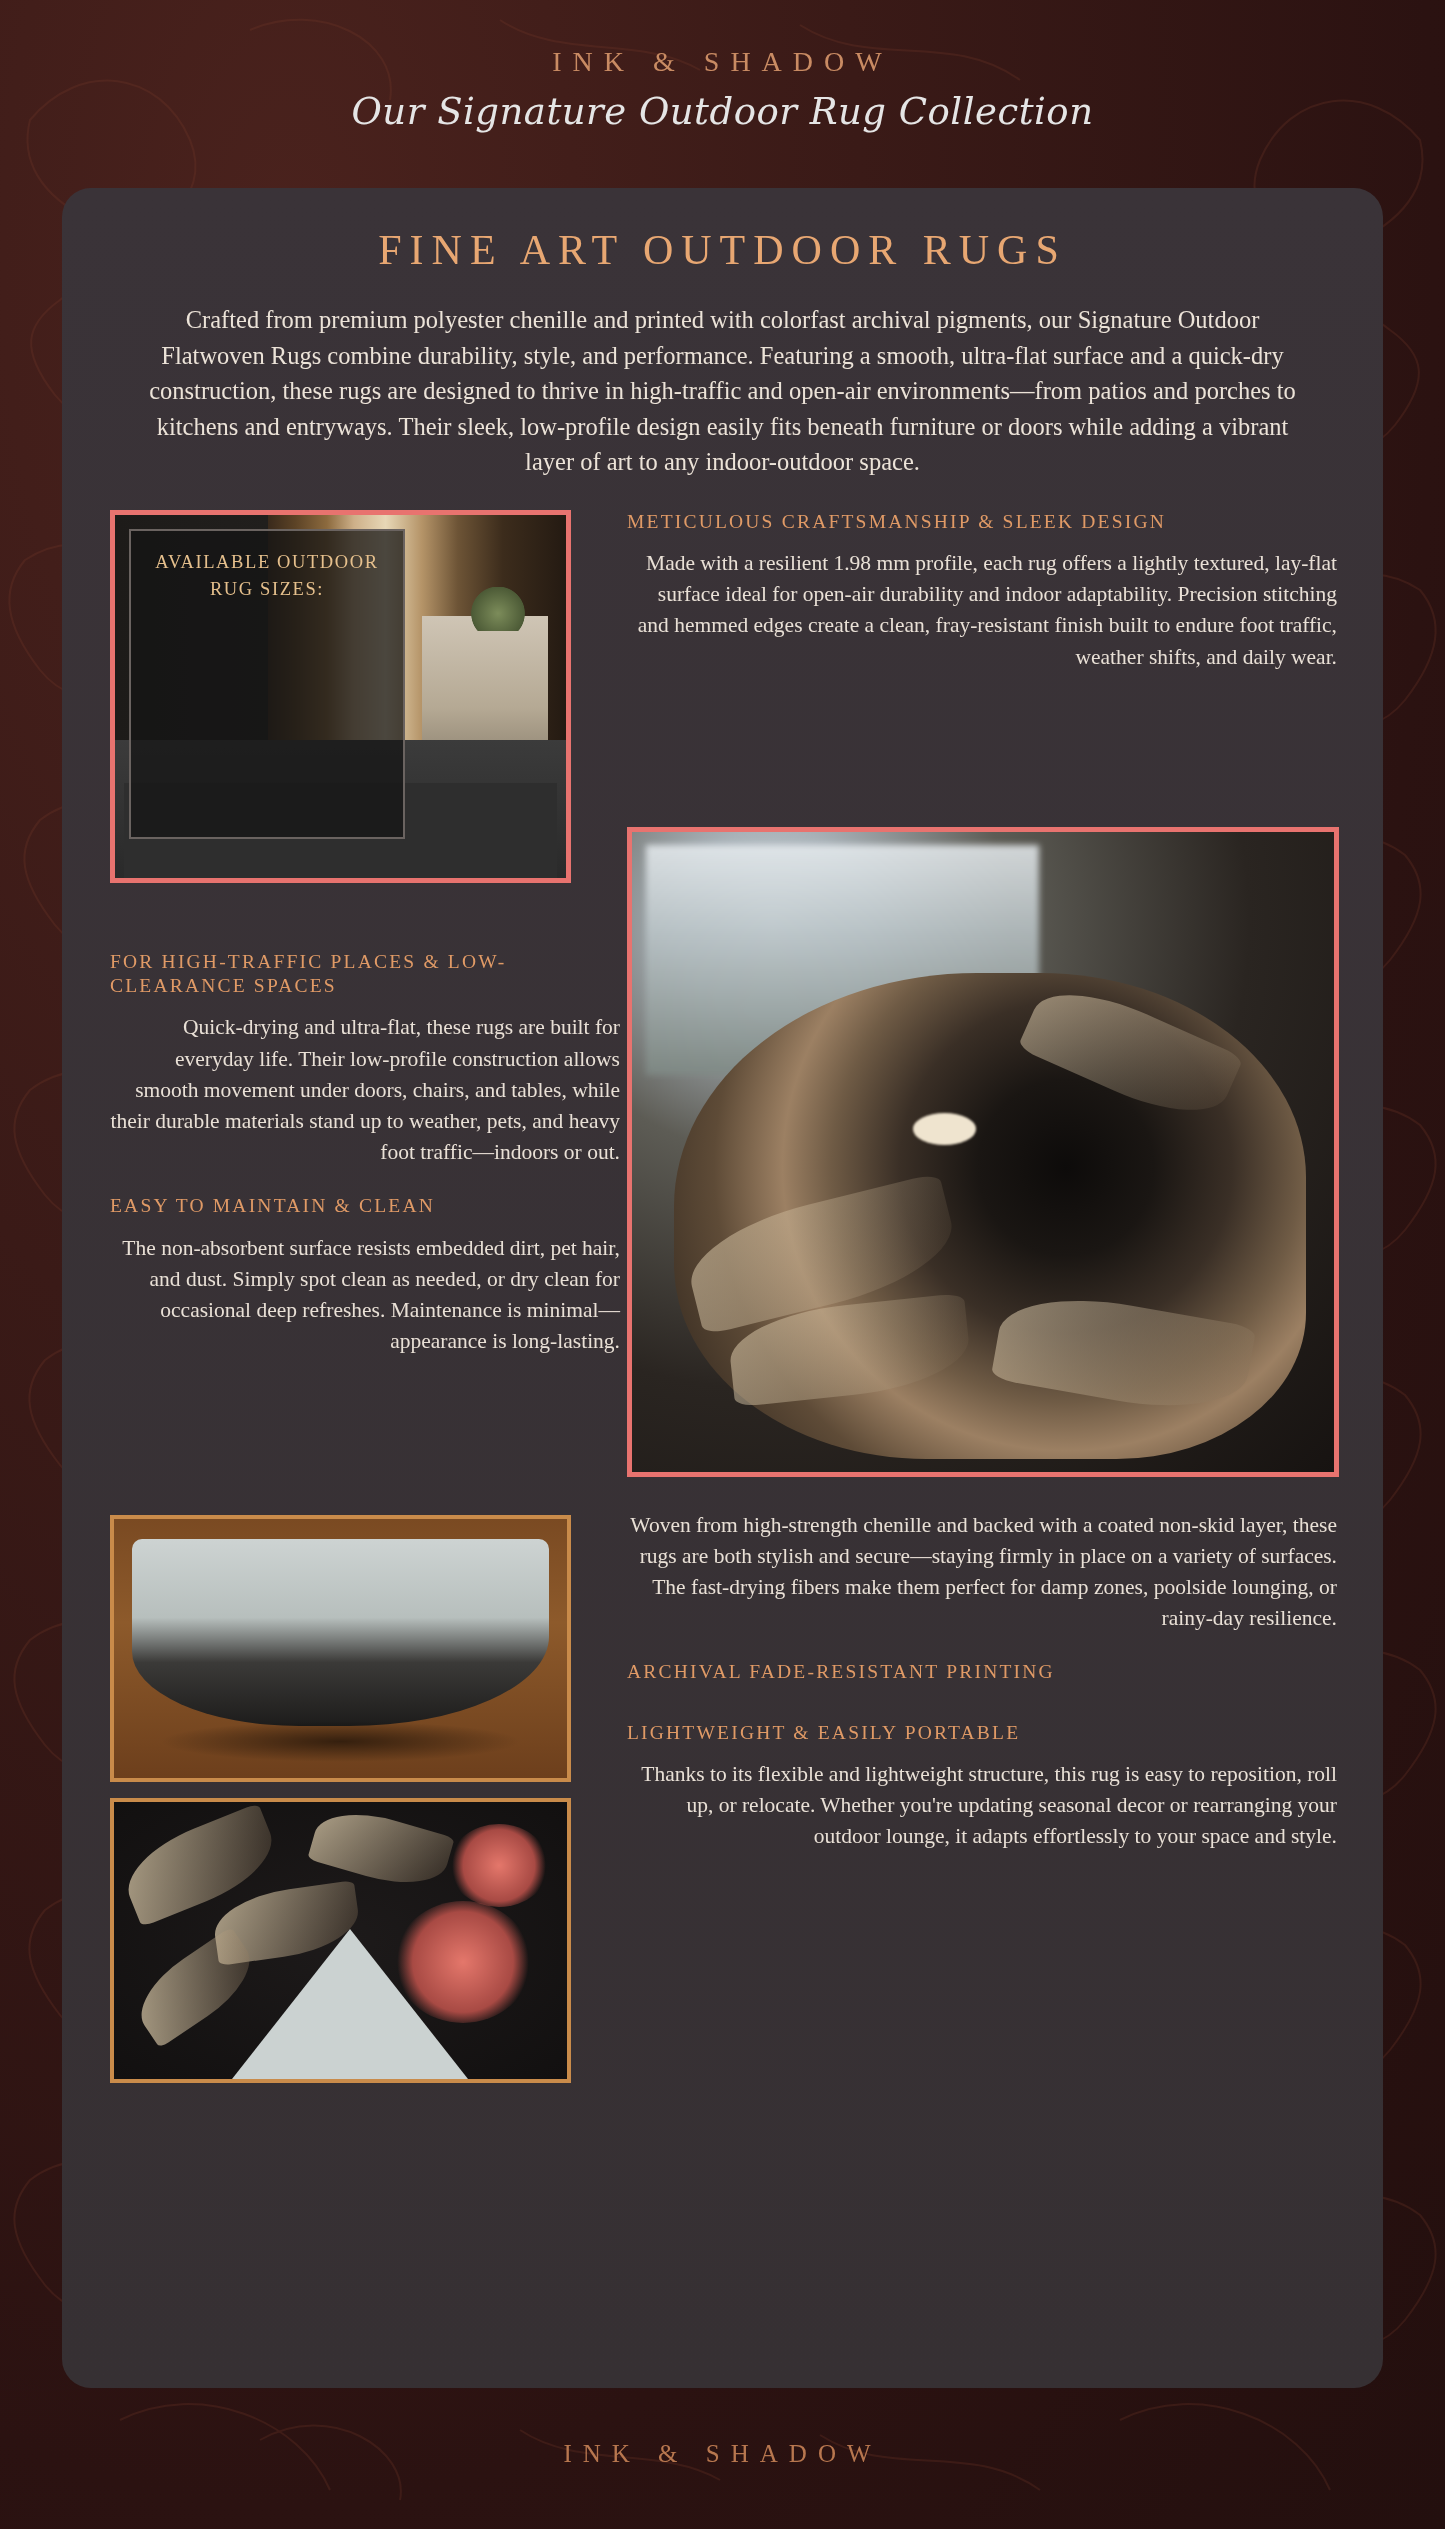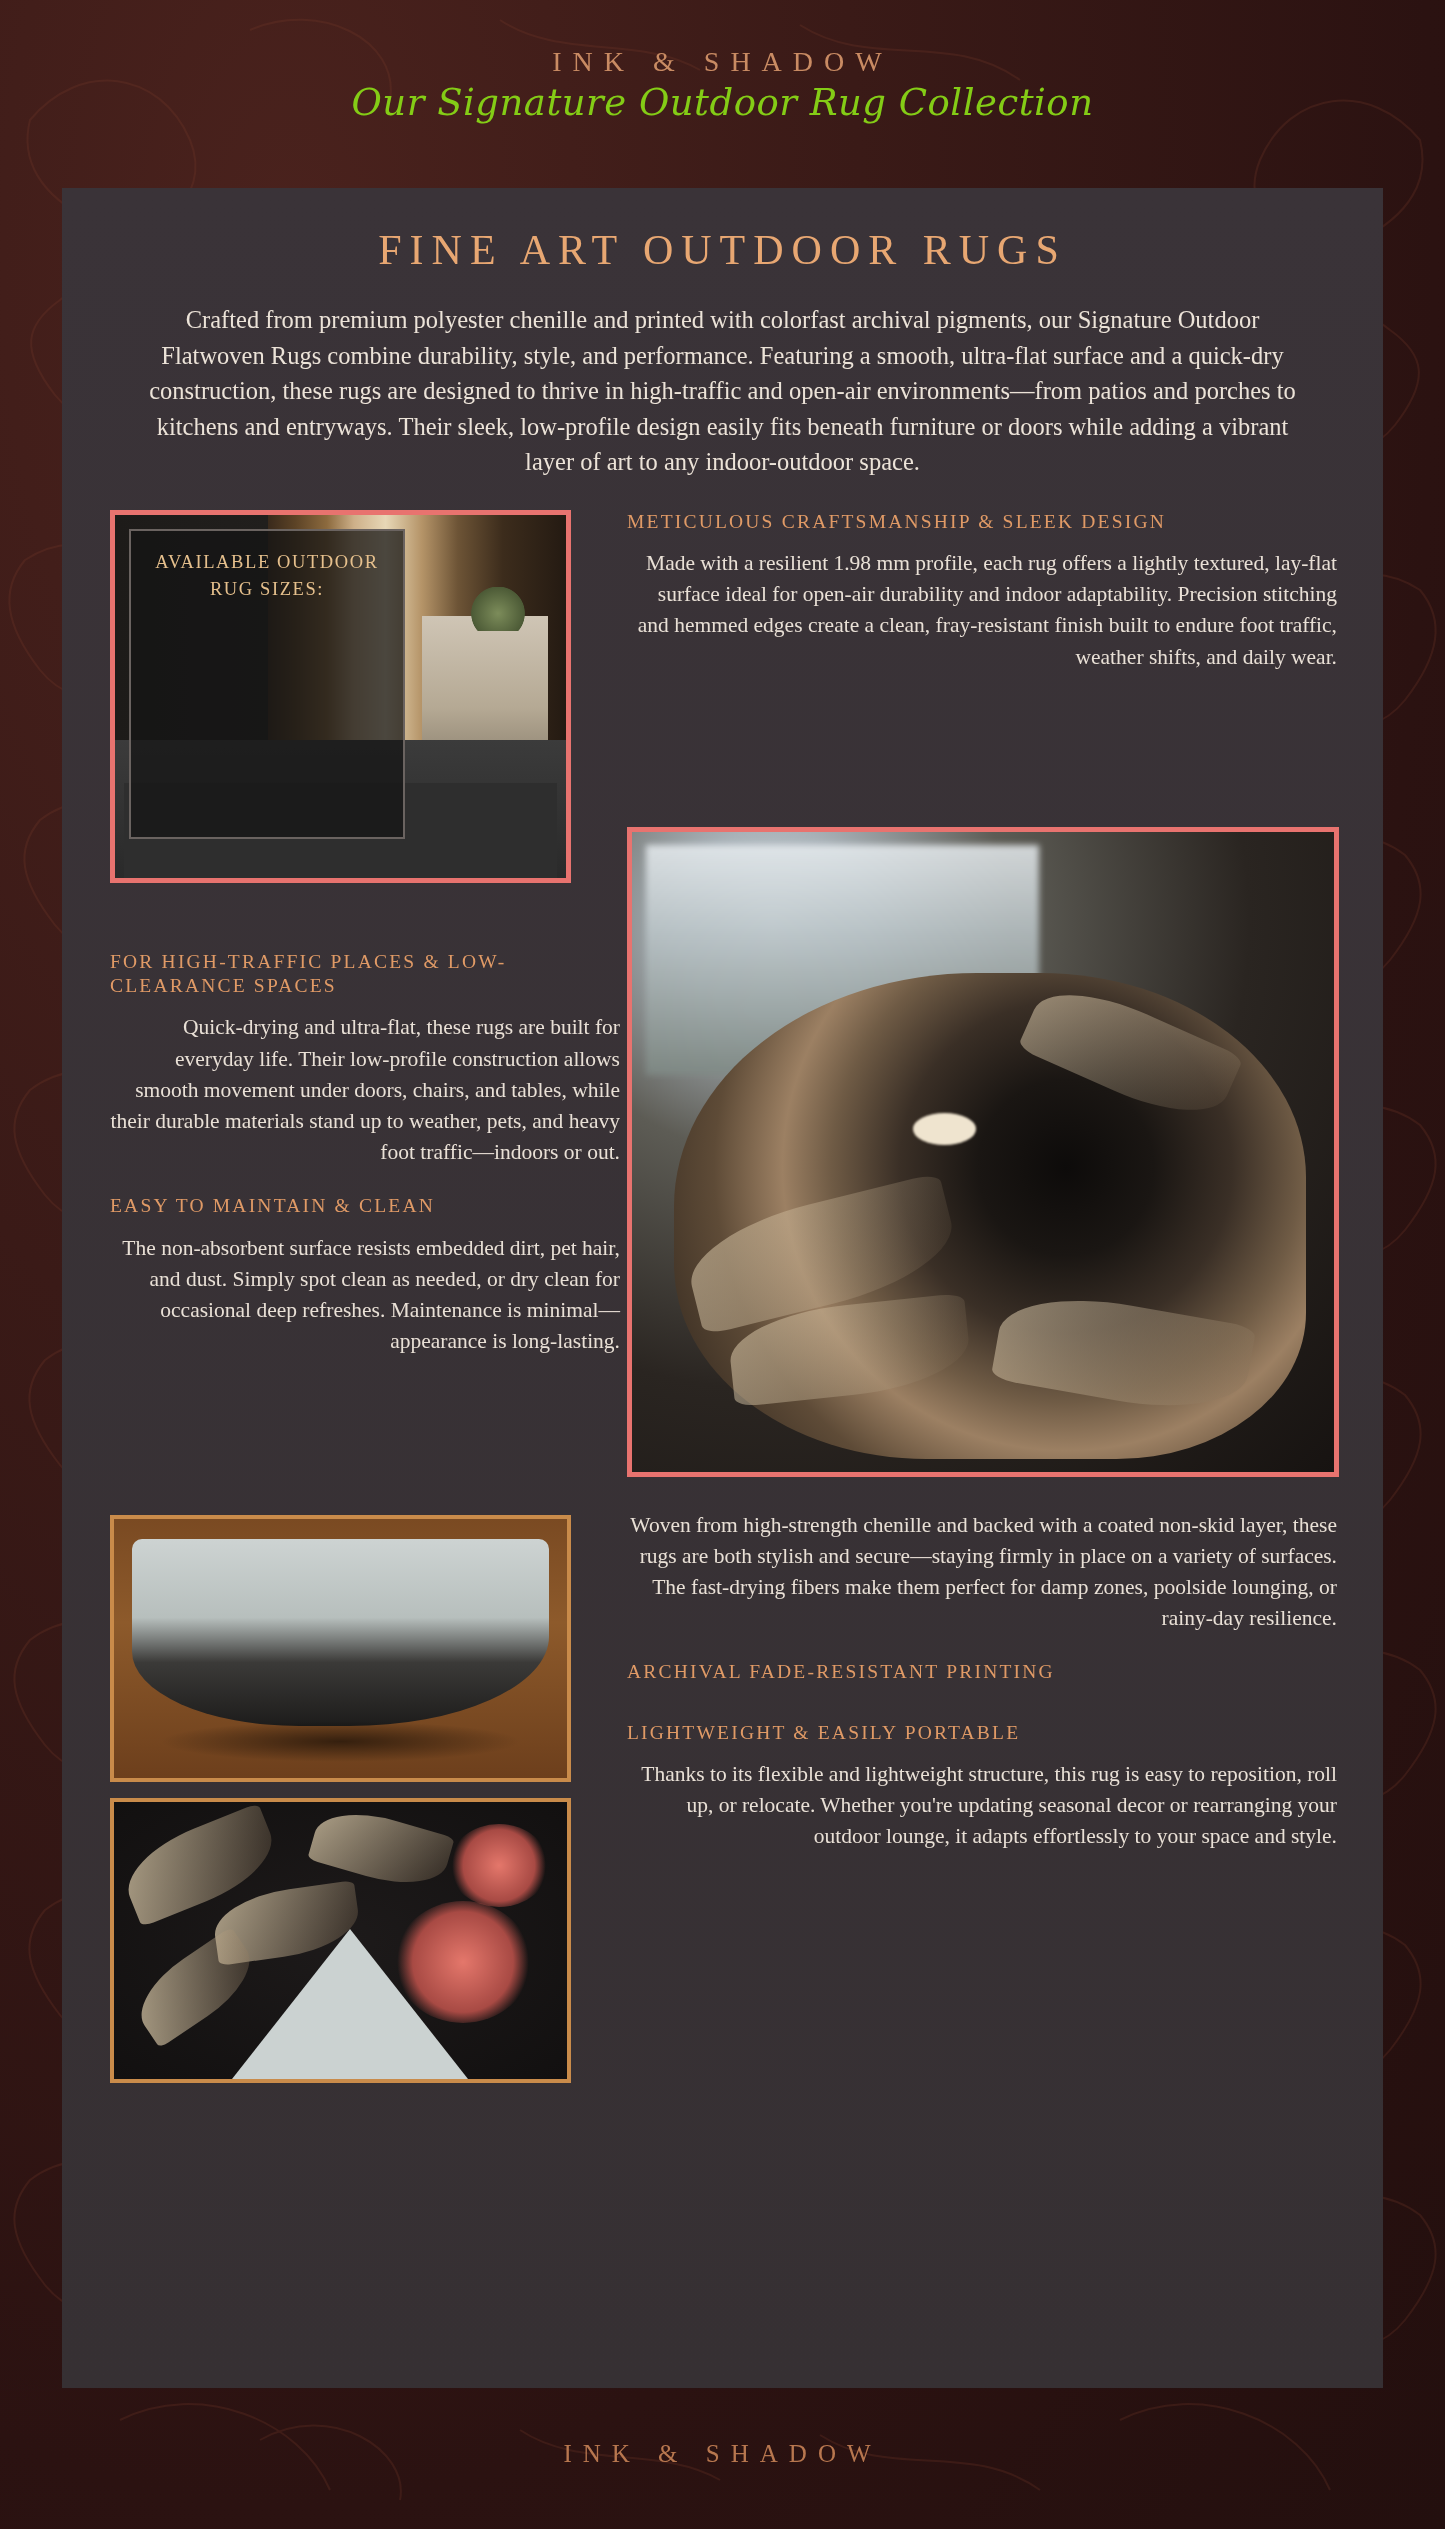--- a/index.html
+++ b/index.html
@@ -39,37 +39,38 @@
   .brand-top {
     margin-top: 46px;
     font-family: "Liberation Serif", serif;
     font-size: 28px;
     letter-spacing: 11px;
     color: #c98b63;
     text-transform: uppercase;
     font-weight: 400;
   }
   .header-script {
-    margin-top: 3px;
+    margin-top: 12px;
     font-family: "DejaVu Serif", serif;
     font-style: italic;
     font-size: 37px;
-    color: #84cc16;
+    color: #e5e5e5;
     letter-spacing: 0.5px;
   }
 
   
   .panel {
     position: absolute;
     left: 62px;
     top: 188px;
     width: 1321px;
     height: 2200px;
     background: #383236;
     background: linear-gradient(180deg, #3a3338 0%, #363033 100%);
+    border-radius: 29px;
   }
 
   .title {
     text-align: center;
     margin-top: 38px;
     font-family: "Liberation Serif", serif;
     font-size: 42px;
     letter-spacing: 8px;
     color: #e8a772;
     font-weight: 400;

